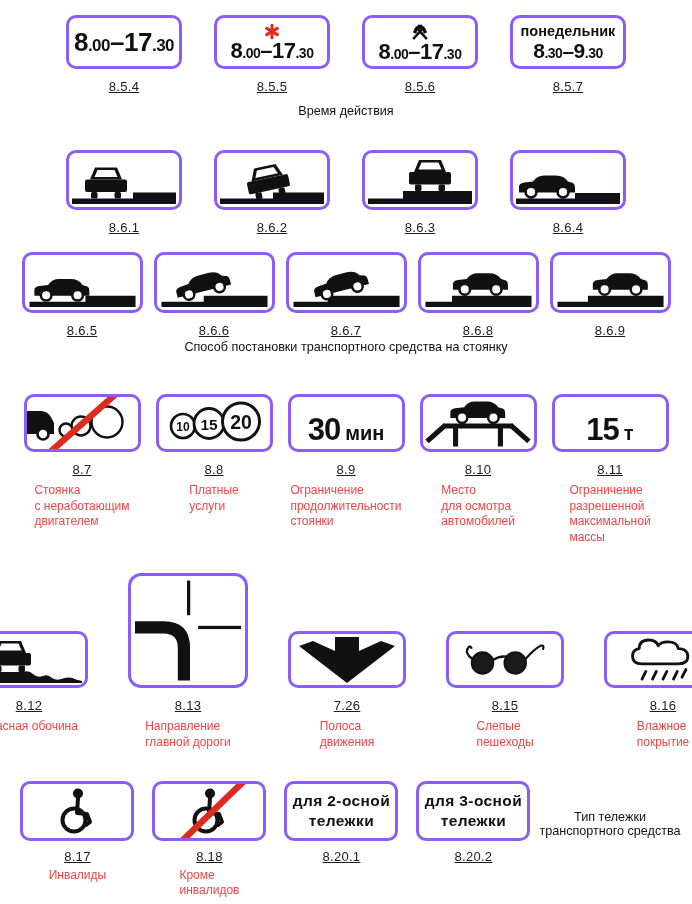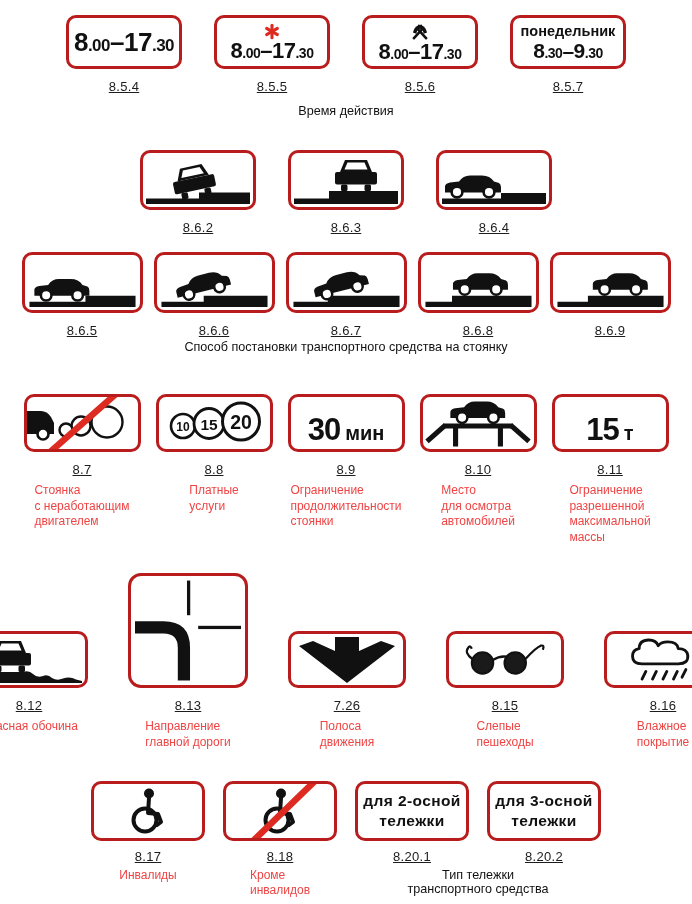--- a/index.html
+++ b/index.html
@@ -2,21 +2,21 @@
 <html style="--red: #dd2b21; --orange: #f0901e;"><head>
 <meta charset="utf-8">
 <style>
   html,body{margin:0;padding:0;background:#fff;}
   .page{position:relative;width:692px;height:904px;background:#ffffff;overflow:hidden;
         font-family:"Liberation Sans",sans-serif;color:#111;padding-top:15px;box-sizing:border-box;}
   .row{display:flex;justify-content:center;align-items:flex-start;}
   .row .cell{display:flex;flex-direction:column;align-items:center;}
   .row4 .cell{width:148px;}
   .row5 .cell{width:132px;}
-  .sign{background:#fff;border:3px solid #b91c1c;border-radius:10px;box-sizing:border-box;
+  .sign{background:#fff;border:3px solid #8b5cf6;border-radius:10px;box-sizing:border-box;
         display:flex;flex-direction:column;align-items:center;justify-content:center;overflow:hidden;}
   .sign.t{width:116px;height:54px;}
   .sign.p2{width:116px;height:60px;padding:0;}
   .sign.p3{width:121px;height:61px;}
   .sign.p4{width:117px;height:58px;}
   .sign.p5{width:118px;height:57px;}
   .sign.sq{width:120px;height:115px;border-radius:13px;}
   .sign.p6{width:114px;height:60px;}
   .sign svg{display:block;}
   .psvg{width:100%;height:100%;}
@@ -25,21 +25,21 @@
   .caption{margin-top:10px;text-align:center;font-size:12.6px;color:#111;white-space:pre-line;}
   .row-b{margin-top:32px;}
   .row-c{margin-top:17px;}
   .cap-c{margin-top:2px;}
   .row-d{margin-top:40px;}
   .row-e{margin-top:28px;gap:40px;}
   .row-e .signarea{height:115px;display:flex;align-items:flex-end;}
   .row-f{margin-top:30px;}
   .row-f .num{margin-top:8px;}
   .row-f .label{margin-top:4px;}
-  .group{display:flex;flex-direction:column;align-items:center;}
+  .group{display:flex;flex-direction:row;align-items:center;}
   .grow{display:flex;}
   .caption.sub{margin-top:4px;font-size:12.6px;}
   .time{font-weight:700;letter-spacing:-.5px;white-space:nowrap;line-height:1;}
   .time .th{font-size:26px;}
   .time .tm{font-size:17px;}
   .icon-t .time .th{font-size:22px;}
   .icon-t .time .tm{font-size:14px;}
   .tword{font-weight:700;font-size:14.5px;line-height:1.15;}
   .t7 .time .th{font-size:21px;}
   .t7 .time .tm{font-size:14px;}
@@ -126,20 +126,29 @@
       </div>
       <div class="num">8.5.7</div>
     </div>
   </section>
   <div class="caption">Время действия</div>
 
   <section class="row row4 row-b">
     <div class="cell">
       <div class="sign p2">
         <svg class="psvg" viewBox="0 0 110 54">
+          <path d="M3,51 L3,45.5 L64,45.5 L64,39.5 L107,39.5 L107,51 Z" fill="#111"></path>
+          <use href="#car-rear" transform="translate(14,14.5)"></use>
+        </svg>
+      </div>
+      <div class="num">8.6.1</div>
+    </div>
+    <div class="cell">
+      <div class="sign p2">
+        <svg class="psvg" viewBox="0 0 110 54">
           <path d="M3,51 L3,45.5 L56,45.5 L56,39.5 L107,39.5 L107,51 Z" fill="#111"></path>
           <g transform="translate(28,13) rotate(-12 23 16)">
               <use href="#car-rear"></use>
             </g>
         </svg>
       </div>
       <div class="num">8.6.2</div>
     </div>
     <div class="cell">
       <div class="sign p2">

